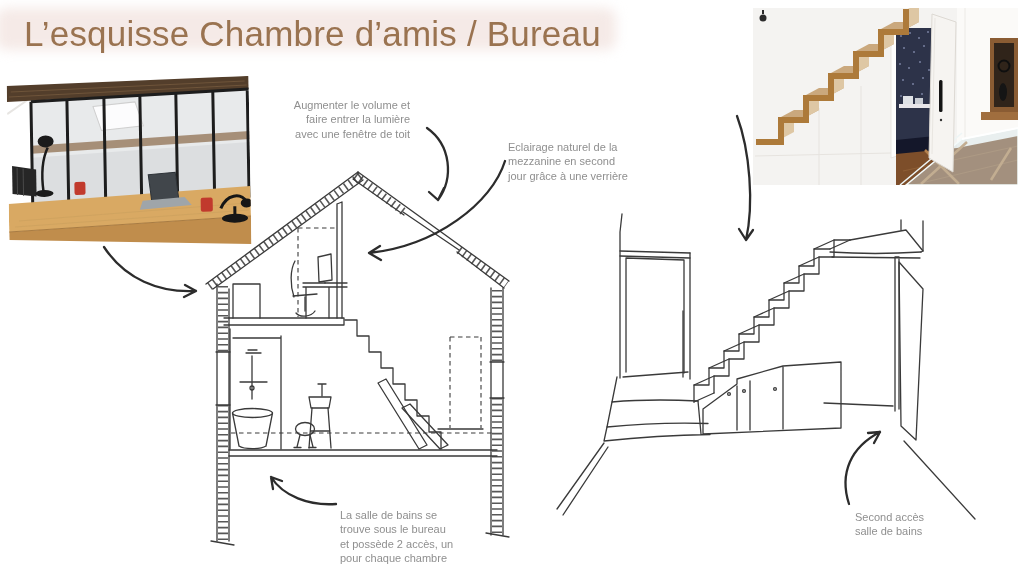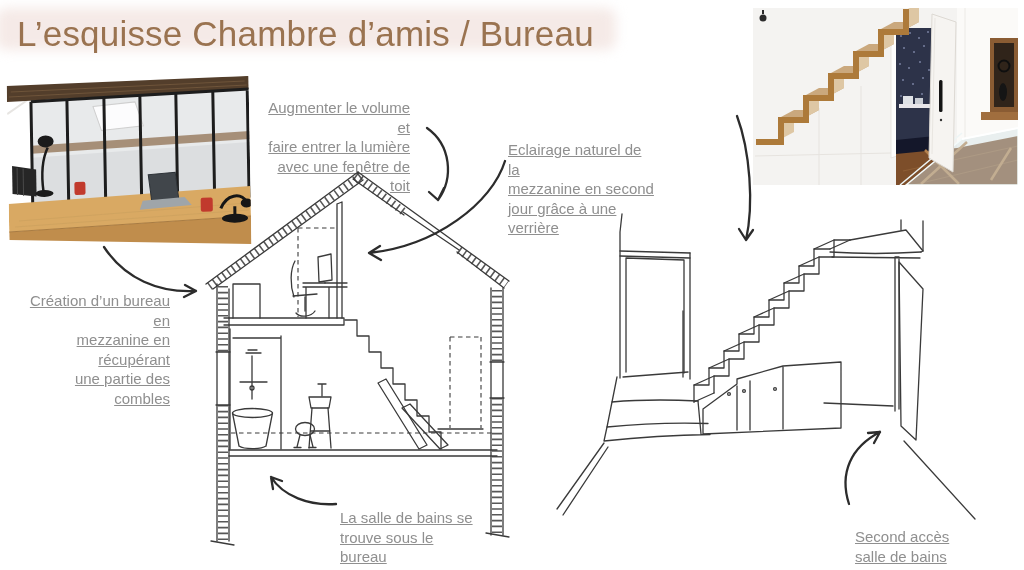--- a/index.html
+++ b/index.html
@@ -5,28 +5,27 @@
   html,body{margin:0;padding:0;background:#ffffff;}
   .slide{
     position:relative;width:1024px;height:570px;background:#ffffff;
     overflow:hidden;font-family:"Liberation Sans",sans-serif;
   }
   .title-glow{
     position:absolute;left:-4px;top:8px;width:620px;height:42px;
     background:#f5eae7;border-radius:10px;filter:blur(6px);
   }
   .slide-title{
-    position:absolute;left:17px;top:14px;margin:0;
+    position:absolute;left:24px;top:14px;margin:0;
     font-size:35px;font-weight:400;color:#9a7350;letter-spacing:.2px;
     white-space:nowrap;
   }
   .note{
-    position:absolute;font-size:15px;line-height:1.3;color:#8f8f8f;
+    position:absolute;font-size:11px;line-height:1.3;color:#8f8f8f;
     white-space:pre-line;
-    text-decoration:underline;
   }
   .note.right{text-align:right;}
   .photo{position:absolute;overflow:hidden;}
   .sketch-layer{position:absolute;left:0;top:0;}
   .ink{stroke:#3a3a3a;stroke-width:1.3;fill:none;stroke-linecap:round;stroke-linejoin:round;}
   .hatch{stroke:#3a3a3a;fill:none;stroke-dasharray:1.6 4.2;opacity:.85;}
   .dash{stroke:#3a3a3a;stroke-width:1.1;fill:none;stroke-dasharray:4.5 3.5;}
   .arrow{stroke:#2c2c2c;stroke-width:2.3;fill:none;stroke-linecap:round;}
 </style>
 </head>
@@ -175,28 +174,25 @@
       </g>
     </svg>
   </div>
 
   <div class="note right" style="left:260px;top:98px;width:150px;">Augmenter le volume et
 faire entrer la lumière
 avec une fenêtre de toit</div>
   <div class="note" style="left:508px;top:98px;width:148px;margin-top:42px;">Eclairage naturel de la
 mezzanine en second
 jour grâce à une verrière</div>
-  <div class="note right" style="left:18px;top:291px;width:152px;">Création d’un bureau en
-mezzanine en récupérant
-une partie des combles</div>
   <div class="note" style="left:340px;top:496px;width:140px;margin-top:12px;">La salle de bains se
 trouve sous le bureau
 et possède 2 accès, un
 pour chaque chambre</div>
-  <div class="note" style="left:855px;top:527px;width:110px;">Second accès
+  <div class="note" style="left:855px;top:510px;width:110px;">Second accès
 salle de bains</div>
 
   <svg class="sketch-layer" width="1024" height="570" viewBox="0 0 1024 570">
 
     <g>
 
       <g>
         <path class="ink" d="M358,172 L206,284"></path>
         <path class="ink" d="M363,180 L213,289"></path>
         <path class="hatch" stroke-width="8" d="M360.5,176 L209.5,286.5"></path>

